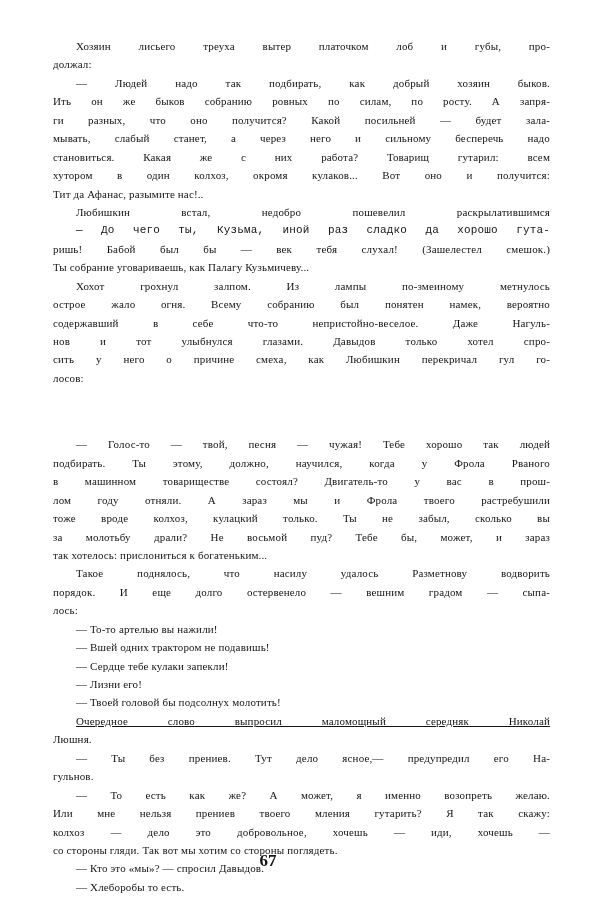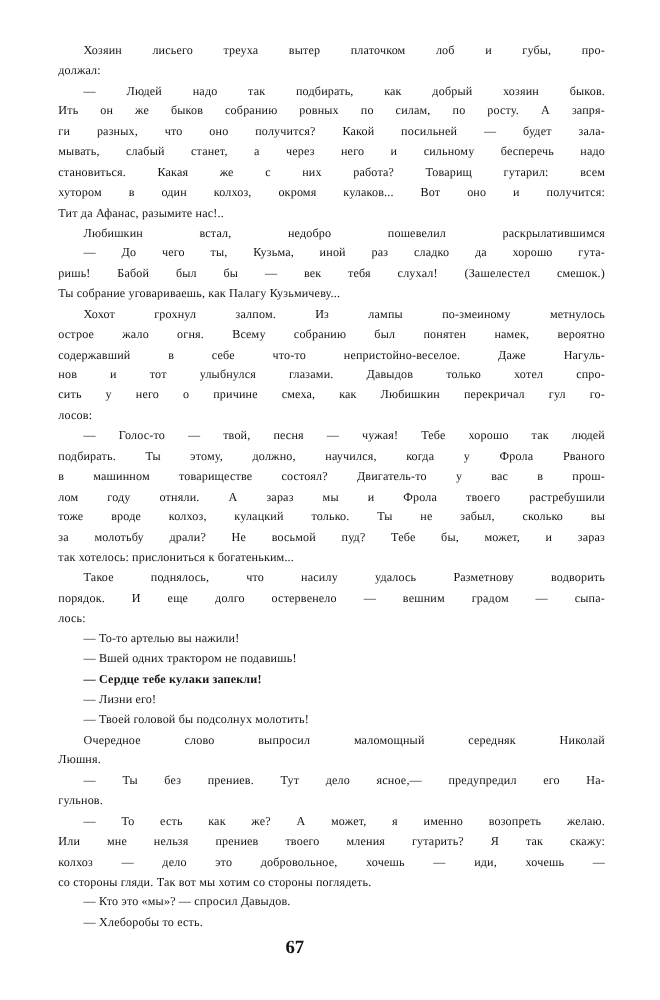--- a/index.html
+++ b/index.html
@@ -44,45 +44,45 @@
     <span class="line indent" style="white-space: normal;">Хозяин лисьего треуха вытер платочком лоб и губы, про-</span>
     <span class="line last" style="white-space: normal;">должал:</span>
     <span class="line indent" style="white-space: normal;">— Людей надо так подбирать, как добрый хозяин быков.</span>
     <span class="line" style="white-space: normal;">Ить он же быков собранию ровных по силам, по росту. А запря-</span>
     <span class="line" style="white-space: normal;">ги разных, что оно получится? Какой посильней — будет зала-</span>
     <span class="line" style="white-space: normal;">мывать, слабый станет, а через него и сильному бесперечь надо</span>
     <span class="line" style="white-space: normal;">становиться. Какая же с них работа? Товарищ гутарил: всем</span>
     <span class="line" style="white-space: normal;">хутором в один колхоз, окромя кулаков... Вот оно и получится:</span>
     <span class="line last" style="white-space: normal;">Тит да Афанас, разымите нас!..</span>
     <span class="line indent" style="white-space: normal;">Любишкин встал, недобро пошевелил раскрылатившимся</span>
-    <span class="line indent" style="white-space: normal;">— До чего ты, Кузьма, иной раз сладко да хорошо гута-</span>
+    <span class="line indent" style="white-space: normal; font-family: Liberation Mono, monospace;">— До чего ты, Кузьма, иной раз сладко да хорошо гута-</span>
     <span class="line" style="white-space: normal;">ришь! Бабой был бы — век тебя слухал! (Зашелестел смешок.)</span>
     <span class="line last" style="white-space: normal;">Ты собрание уговариваешь, как Палагу Кузьмичеву...</span>
     <span class="line indent" style="white-space: normal;">Хохот грохнул залпом. Из лампы по-змеиному метнулось</span>
     <span class="line" style="white-space: normal;">острое жало огня. Всему собранию был понятен намек, вероятно</span>
     <span class="line" style="white-space: normal;">содержавший в себе что-то непристойно-веселое. Даже Нагуль-</span>
     <span class="line" style="white-space: normal;">нов и тот улыбнулся глазами. Давыдов только хотел спро-</span>
     <span class="line" style="white-space: normal;">сить у него о причине смеха, как Любишкин перекричал гул го-</span>
     <span class="line last" style="white-space: normal;">лосов:</span>
-    <span class="line indent" style="white-space: normal;">— Голос-то — твой, песня — чужая! Тебе хорошо так людей</span>
+    <span class="line indent" style="white-space: normal; margin-top: 48px;">— Голос-то — твой, песня — чужая! Тебе хорошо так людей</span>
     <span class="line" style="white-space: normal;">подбирать. Ты этому, должно, научился, когда у Фрола Рваного</span>
     <span class="line" style="white-space: normal;">в машинном товариществе состоял? Двигатель-то у вас в прош-</span>
     <span class="line" style="white-space: normal;">лом году отняли. А зараз мы и Фрола твоего растребушили</span>
     <span class="line" style="white-space: normal;">тоже вроде колхоз, кулацкий только. Ты не забыл, сколько вы</span>
     <span class="line" style="white-space: normal;">за молотьбу драли? Не восьмой пуд? Тебе бы, может, и зараз</span>
     <span class="line last" style="white-space: normal;">так хотелось: прислониться к богатеньким...</span>
     <span class="line indent" style="white-space: normal;">Такое поднялось, что насилу удалось Разметнову водворить</span>
     <span class="line" style="white-space: normal;">порядок. И еще долго остервенело — вешним градом — сыпа-</span>
     <span class="line last" style="white-space: normal;">лось:</span>
     <span class="line indent last" style="white-space: normal;">— То-то артелью вы нажили!</span>
     <span class="line indent last" style="white-space: normal;">— Вшей одних трактором не подавишь!</span>
-    <span class="line indent last" style="white-space: normal; font-weight: bold;">— Сердце тебе кулаки запекли!</span>
+    <span class="line indent last" style="white-space: normal;">— Сердце тебе кулаки запекли!</span>
     <span class="line indent last" style="white-space: normal;">— Лизни его!</span>
     <span class="line indent last" style="white-space: normal;">— Твоей головой бы подсолнух молотить!</span>
-    <span class="line indent" style="white-space: normal;">Очередное слово выпросил маломощный середняк Николай</span>
+    <span class="line indent" style="white-space: normal; text-decoration: underline;">Очередное слово выпросил маломощный середняк Николай</span>
     <span class="line last" style="white-space: normal;">Люшня.</span>
     <span class="line indent" style="white-space: normal;">— Ты без прениев. Тут дело ясное,— предупредил его На-</span>
     <span class="line last" style="white-space: normal;">гульнов.</span>
     <span class="line indent" style="white-space: normal;">— То есть как же? А может, я именно возопреть желаю.</span>
     <span class="line" style="white-space: normal;">Или мне нельзя прениев твоего мления гутарить? Я так скажу:</span>
     <span class="line" style="white-space: normal;">колхоз — дело это добровольное, хочешь — иди, хочешь —</span>
     <span class="line last" style="white-space: normal;">со стороны гляди. Так вот мы хотим со стороны поглядеть.</span>
     <span class="line indent last" style="white-space: normal;">— Кто это «мы»? — спросил Давыдов.</span>
     <span class="line indent last" style="white-space: normal;">— Хлеборобы то есть.</span>
   </div>

